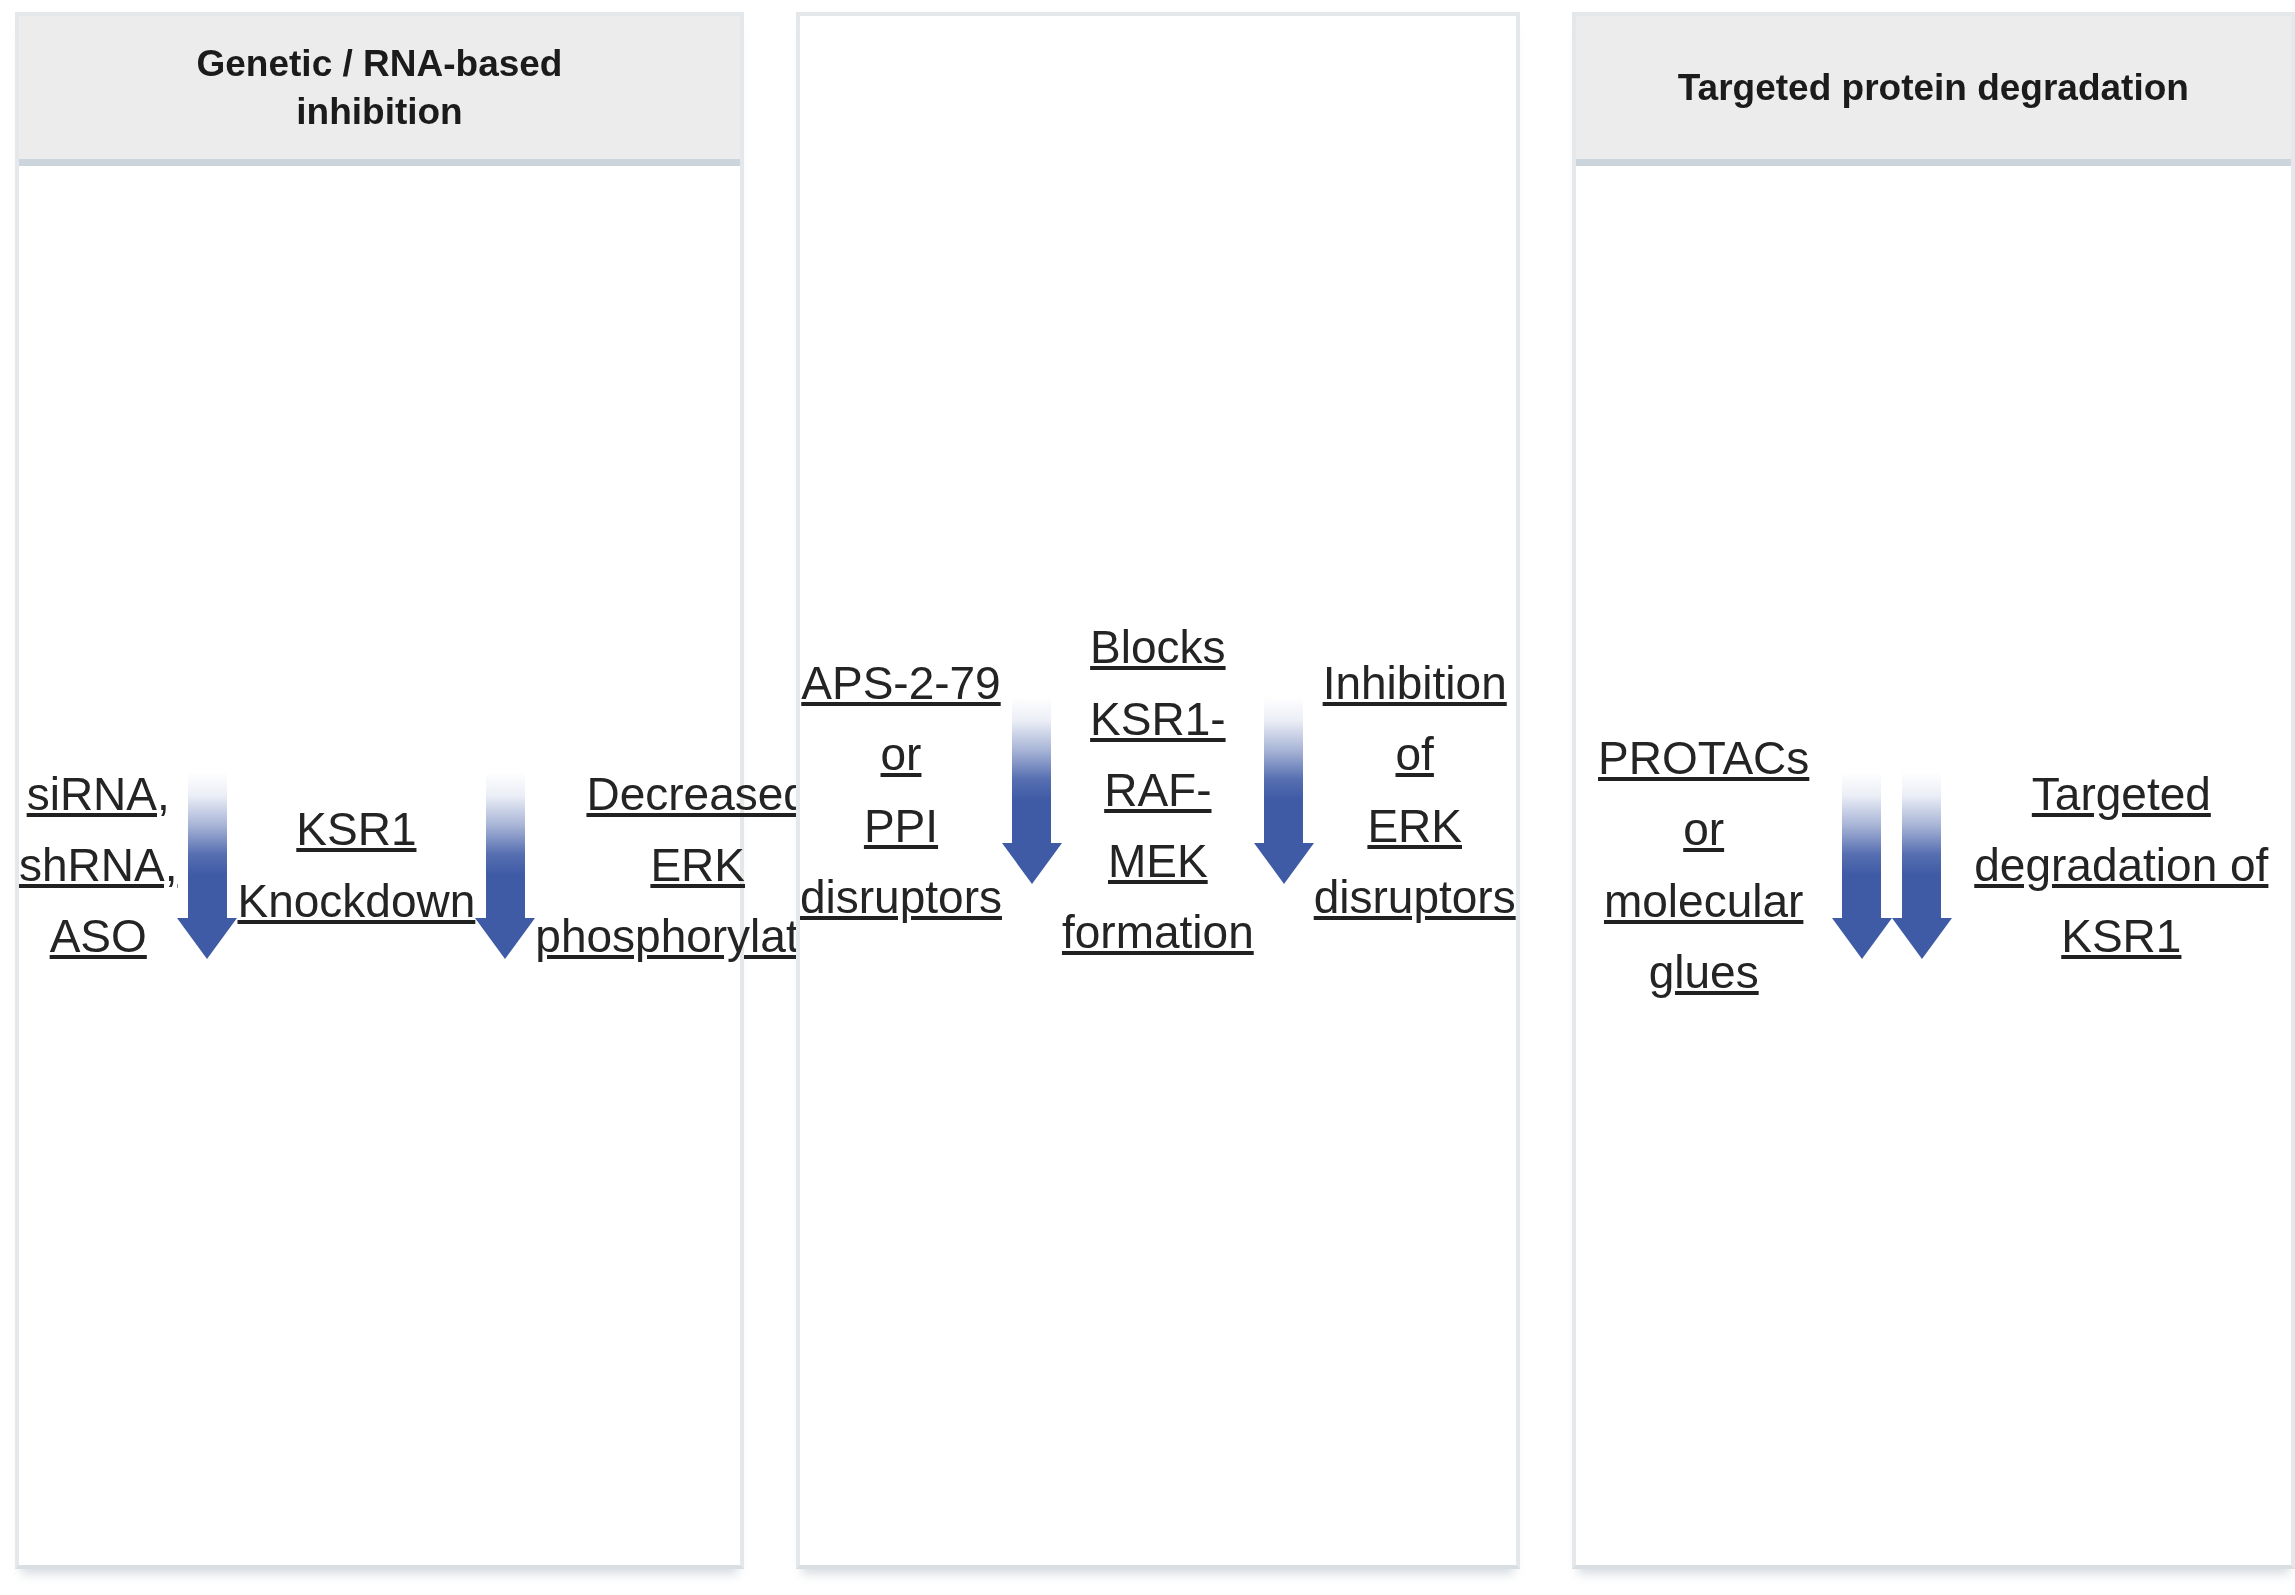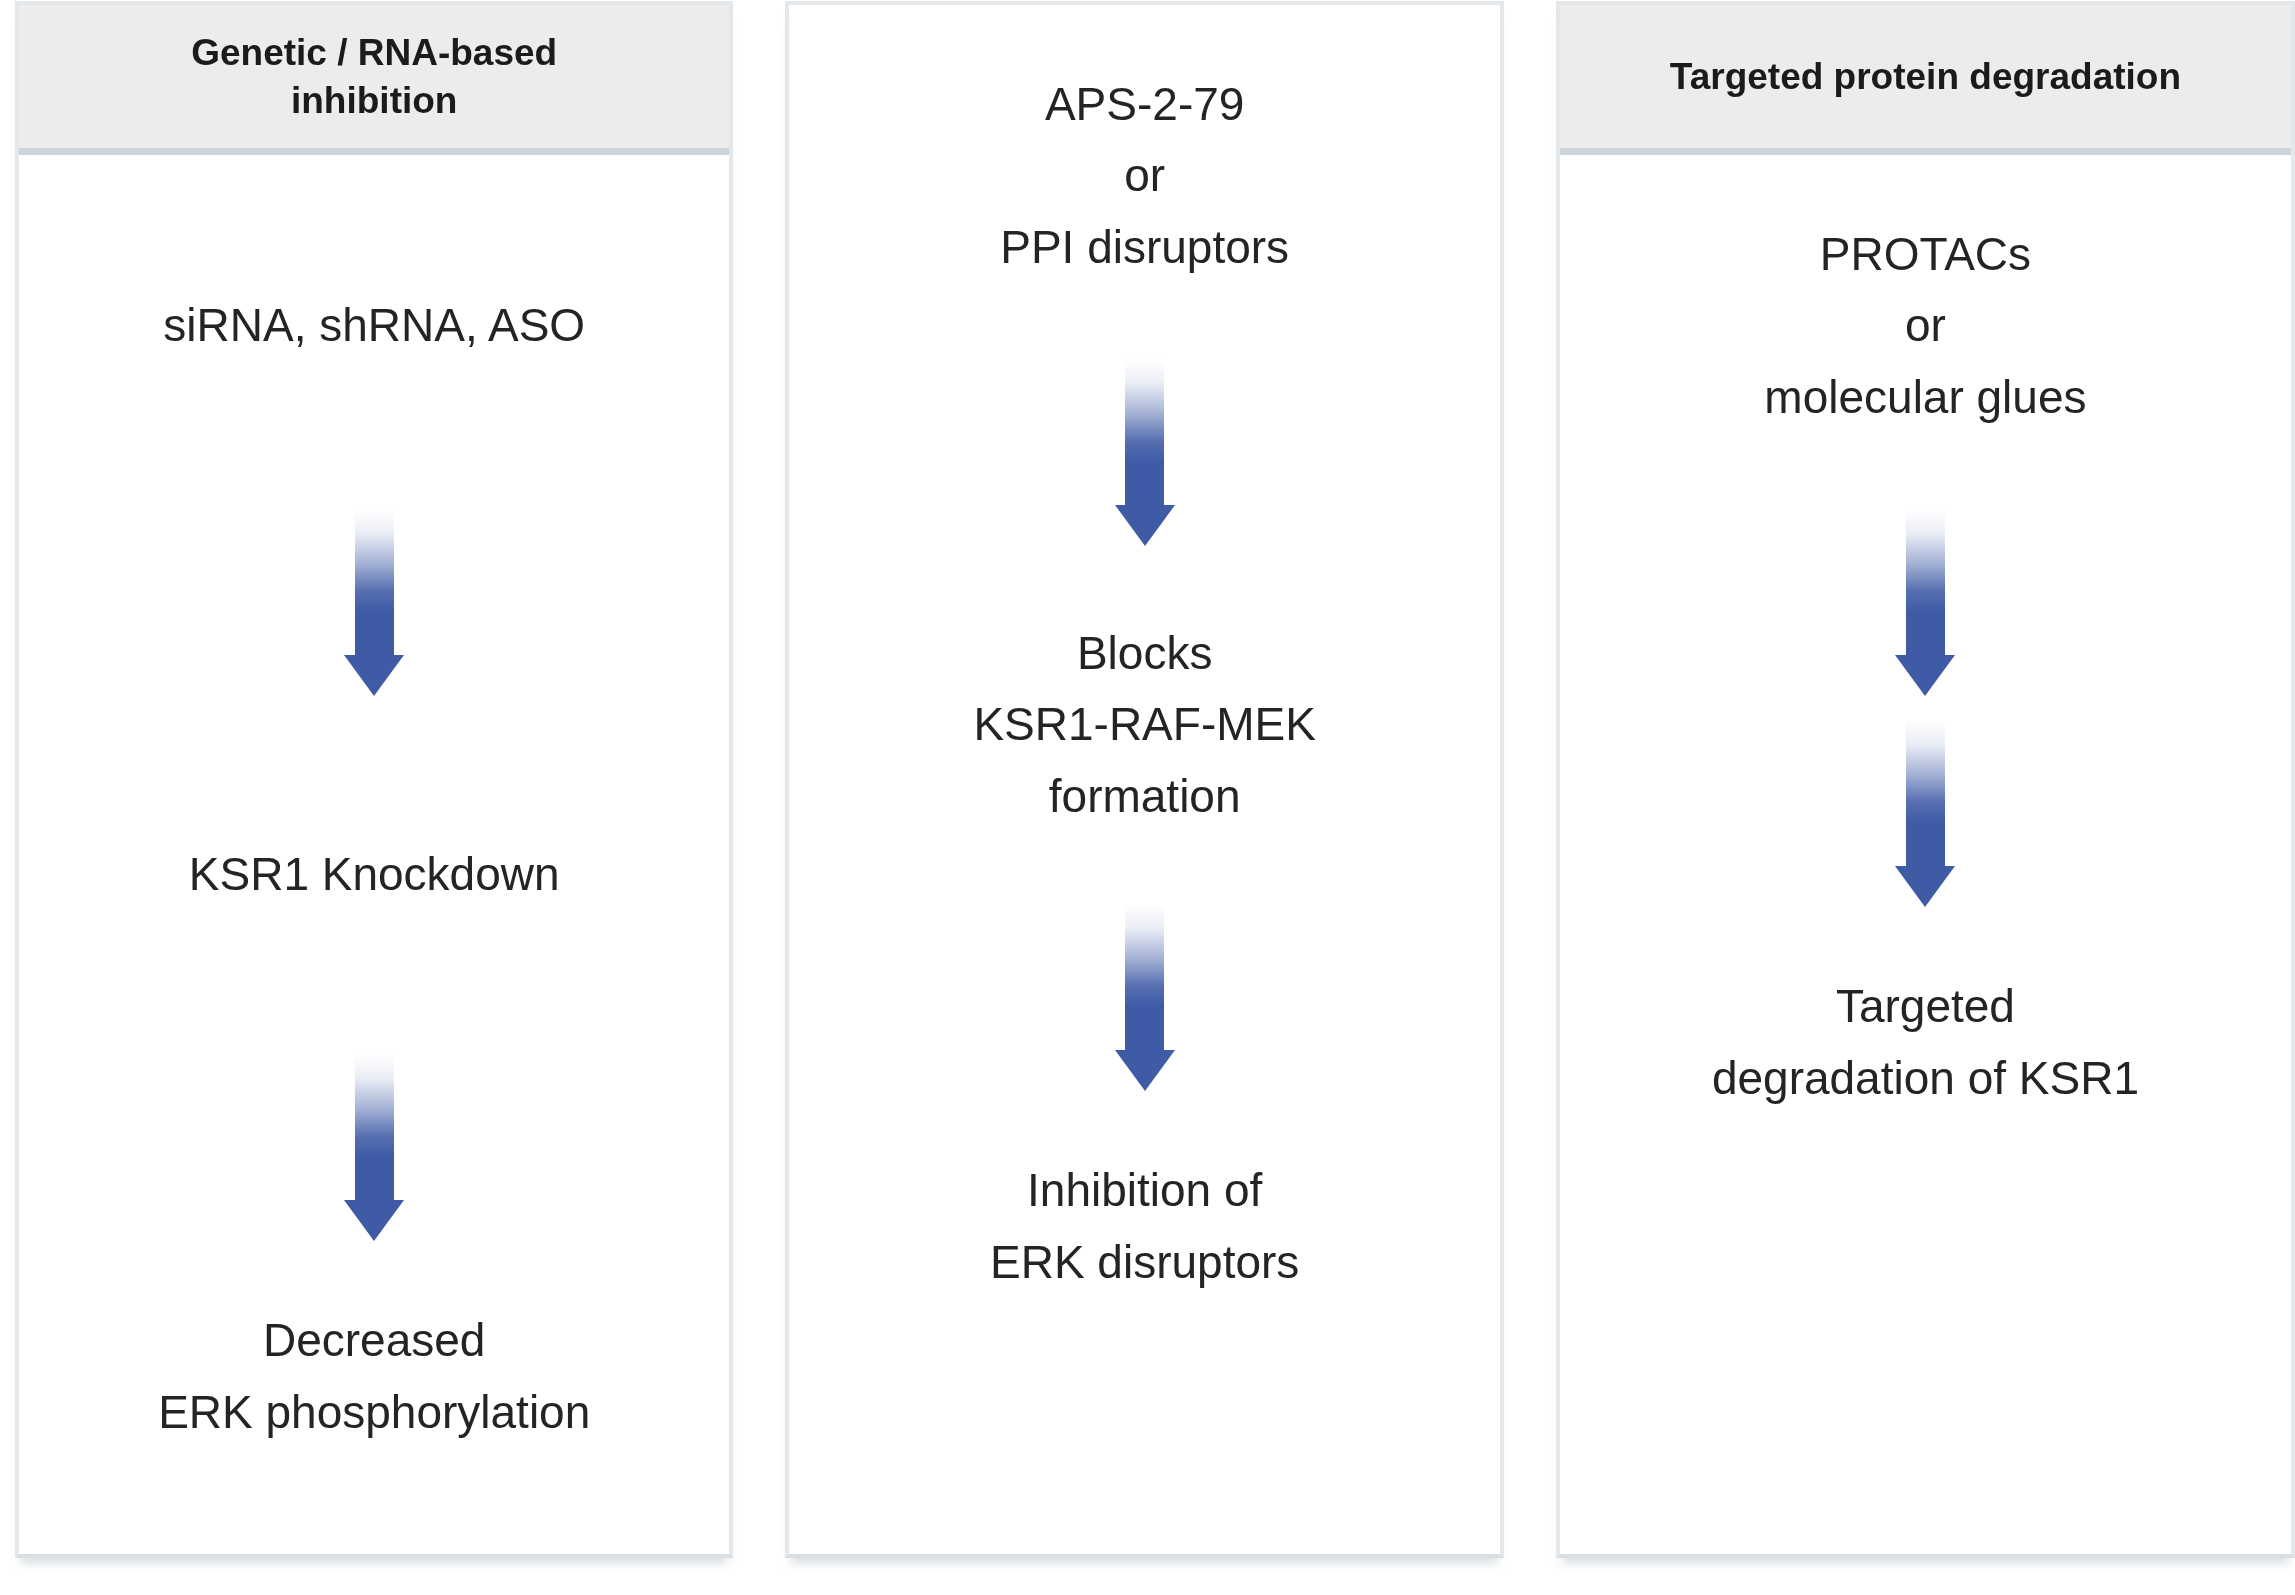--- a/index.html
+++ b/index.html
@@ -5,21 +5,21 @@
   * { margin: 0; padding: 0; box-sizing: border-box; }
   html, body { background: #ffffff; }
   body {
     width: 2295px; height: 1596px;
     font-family: "Liberation Sans", "DejaVu Sans", sans-serif;
     color: #212121;
     overflow: hidden;
   }
   .diagram {
     display: flex;
-    padding: 1px 0 0 15px;
+    padding: 12px 0 0 15px;
     gap: 52px;
     align-items: flex-end;
   }
   .column {
     width: 729px;
     height: 1557px;
     background: #ffffff;
     border: 4px solid #e5e8eb;
     border-bottom: 4.8px solid #d9dee2;
     box-shadow: 0 12.7px 9.6px -6.4px rgba(158, 173, 184, 0.40);
@@ -38,22 +38,23 @@
     text-align: center;
     font-size: 37px;
     font-weight: bold;
     color: #1b1b1b;
     line-height: 1.28;
     white-space: pre-line;
   }
   .col-body {
     flex: 1;
     display: flex;
-    flex-direction: column;
+    flex-direction: row;
     align-items: center;
+    text-decoration: underline;
   }
   .stage {
     display: flex;
     align-items: center;
     justify-content: center;
     text-align: center;
     font-size: 46px;
     line-height: 1.55;
     color: #242424;
     white-space: pre-line;

